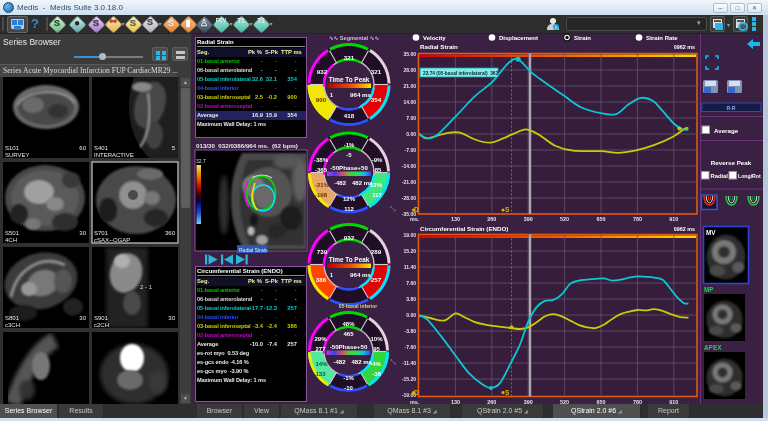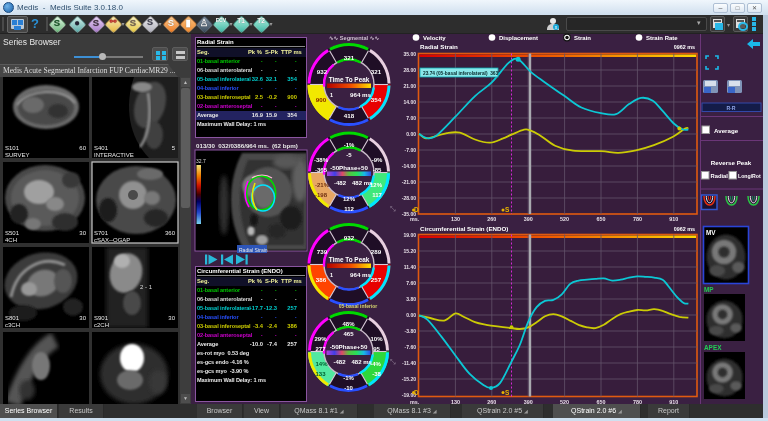--- a/index.html
+++ b/index.html
@@ -105,21 +105,21 @@
  <div class="abs" style="left:2.5px;top:2.5px;width:4px;height:4px;background:#28b8e8"></div>
  <div class="abs" style="left:8.5px;top:2.5px;width:4px;height:4px;background:#28b8e8"></div>
  <div class="abs" style="left:2.5px;top:8px;width:4px;height:4px;background:#28b8e8"></div>
  <div class="abs" style="left:8.5px;top:8px;width:4px;height:4px;background:#28b8e8"></div>
 </div>
 <div class="abs" style="left:172px;top:47px;width:16px;height:14px;background:#4d4d4d;border:1px solid #5d5d5d;border-radius:2px">
  <div class="abs" style="left:3px;top:3px;width:9px;height:3px;background:#c8c8c8"></div>
  <div class="abs" style="left:3px;top:8px;width:9px;height:3px;background:#c8c8c8"></div>
 </div>
 <div class="abs" style="left:0;top:64px;width:178px;height:13px;background:#464646;border-top:1px solid #5a5a5a;clip-path:polygon(0 0,168px 0,178px 13px,0 13px)"></div>
-<div class="abs" style="left:3px;top:66px;font-size:7.6px;color:#ddd;font-family:'Liberation Serif',serif">Medis Acute Segmental Infarction FUP CardiacMR29 ...</div>
+<div class="abs" style="left:3px;top:66px;font-size:7.6px;color:#ddd;font-family:'Liberation Serif',serif">Series Acute Myocardial Infarction FUP CardiacMR29 ...</div>
 <div class="abs" style="left:0;top:77px;width:191px;height:327px;background:#303030"></div>
 <div class="abs" style="left:180px;top:77px;width:11px;height:327px;background:#3d3d3d"></div>
 <div class="abs" style="left:181px;top:78px;width:9px;height:9px;background:#4d4d4d;color:#bbb;font-size:5px;text-align:center;line-height:9px">▲</div>
 <div class="abs" style="left:181px;top:88px;width:9px;height:120px;background:#5d5d5d;border-radius:2px"></div>
 <div class="abs" style="left:181px;top:394px;width:9px;height:9px;background:#4d4d4d;color:#bbb;font-size:5px;text-align:center;line-height:9px">▼</div>
 <div class="abs" style="left:191px;top:34px;width:572px;height:370px;background:#3a2042"></div>
 <div class="abs" style="left:195px;top:37px;width:112px;height:101px;background:#000;border:1px solid #8a55a0"></div>
 <div class="abs" style="left:197px;top:38px;width:108px;height:9px;font-size:6px;font-weight:bold;color:#fff;line-height:9px;border-bottom:1px solid #888">Radial Strain</div>
 <div class="abs" style="left:196px;top:48px;width:110px;height:9px;background:#101028"></div>
 <div class="abs" style="left:197px;top:48px;font-size:5.8px;font-weight:bold;color:#f0f09a;line-height:9px">Seg.</div>

